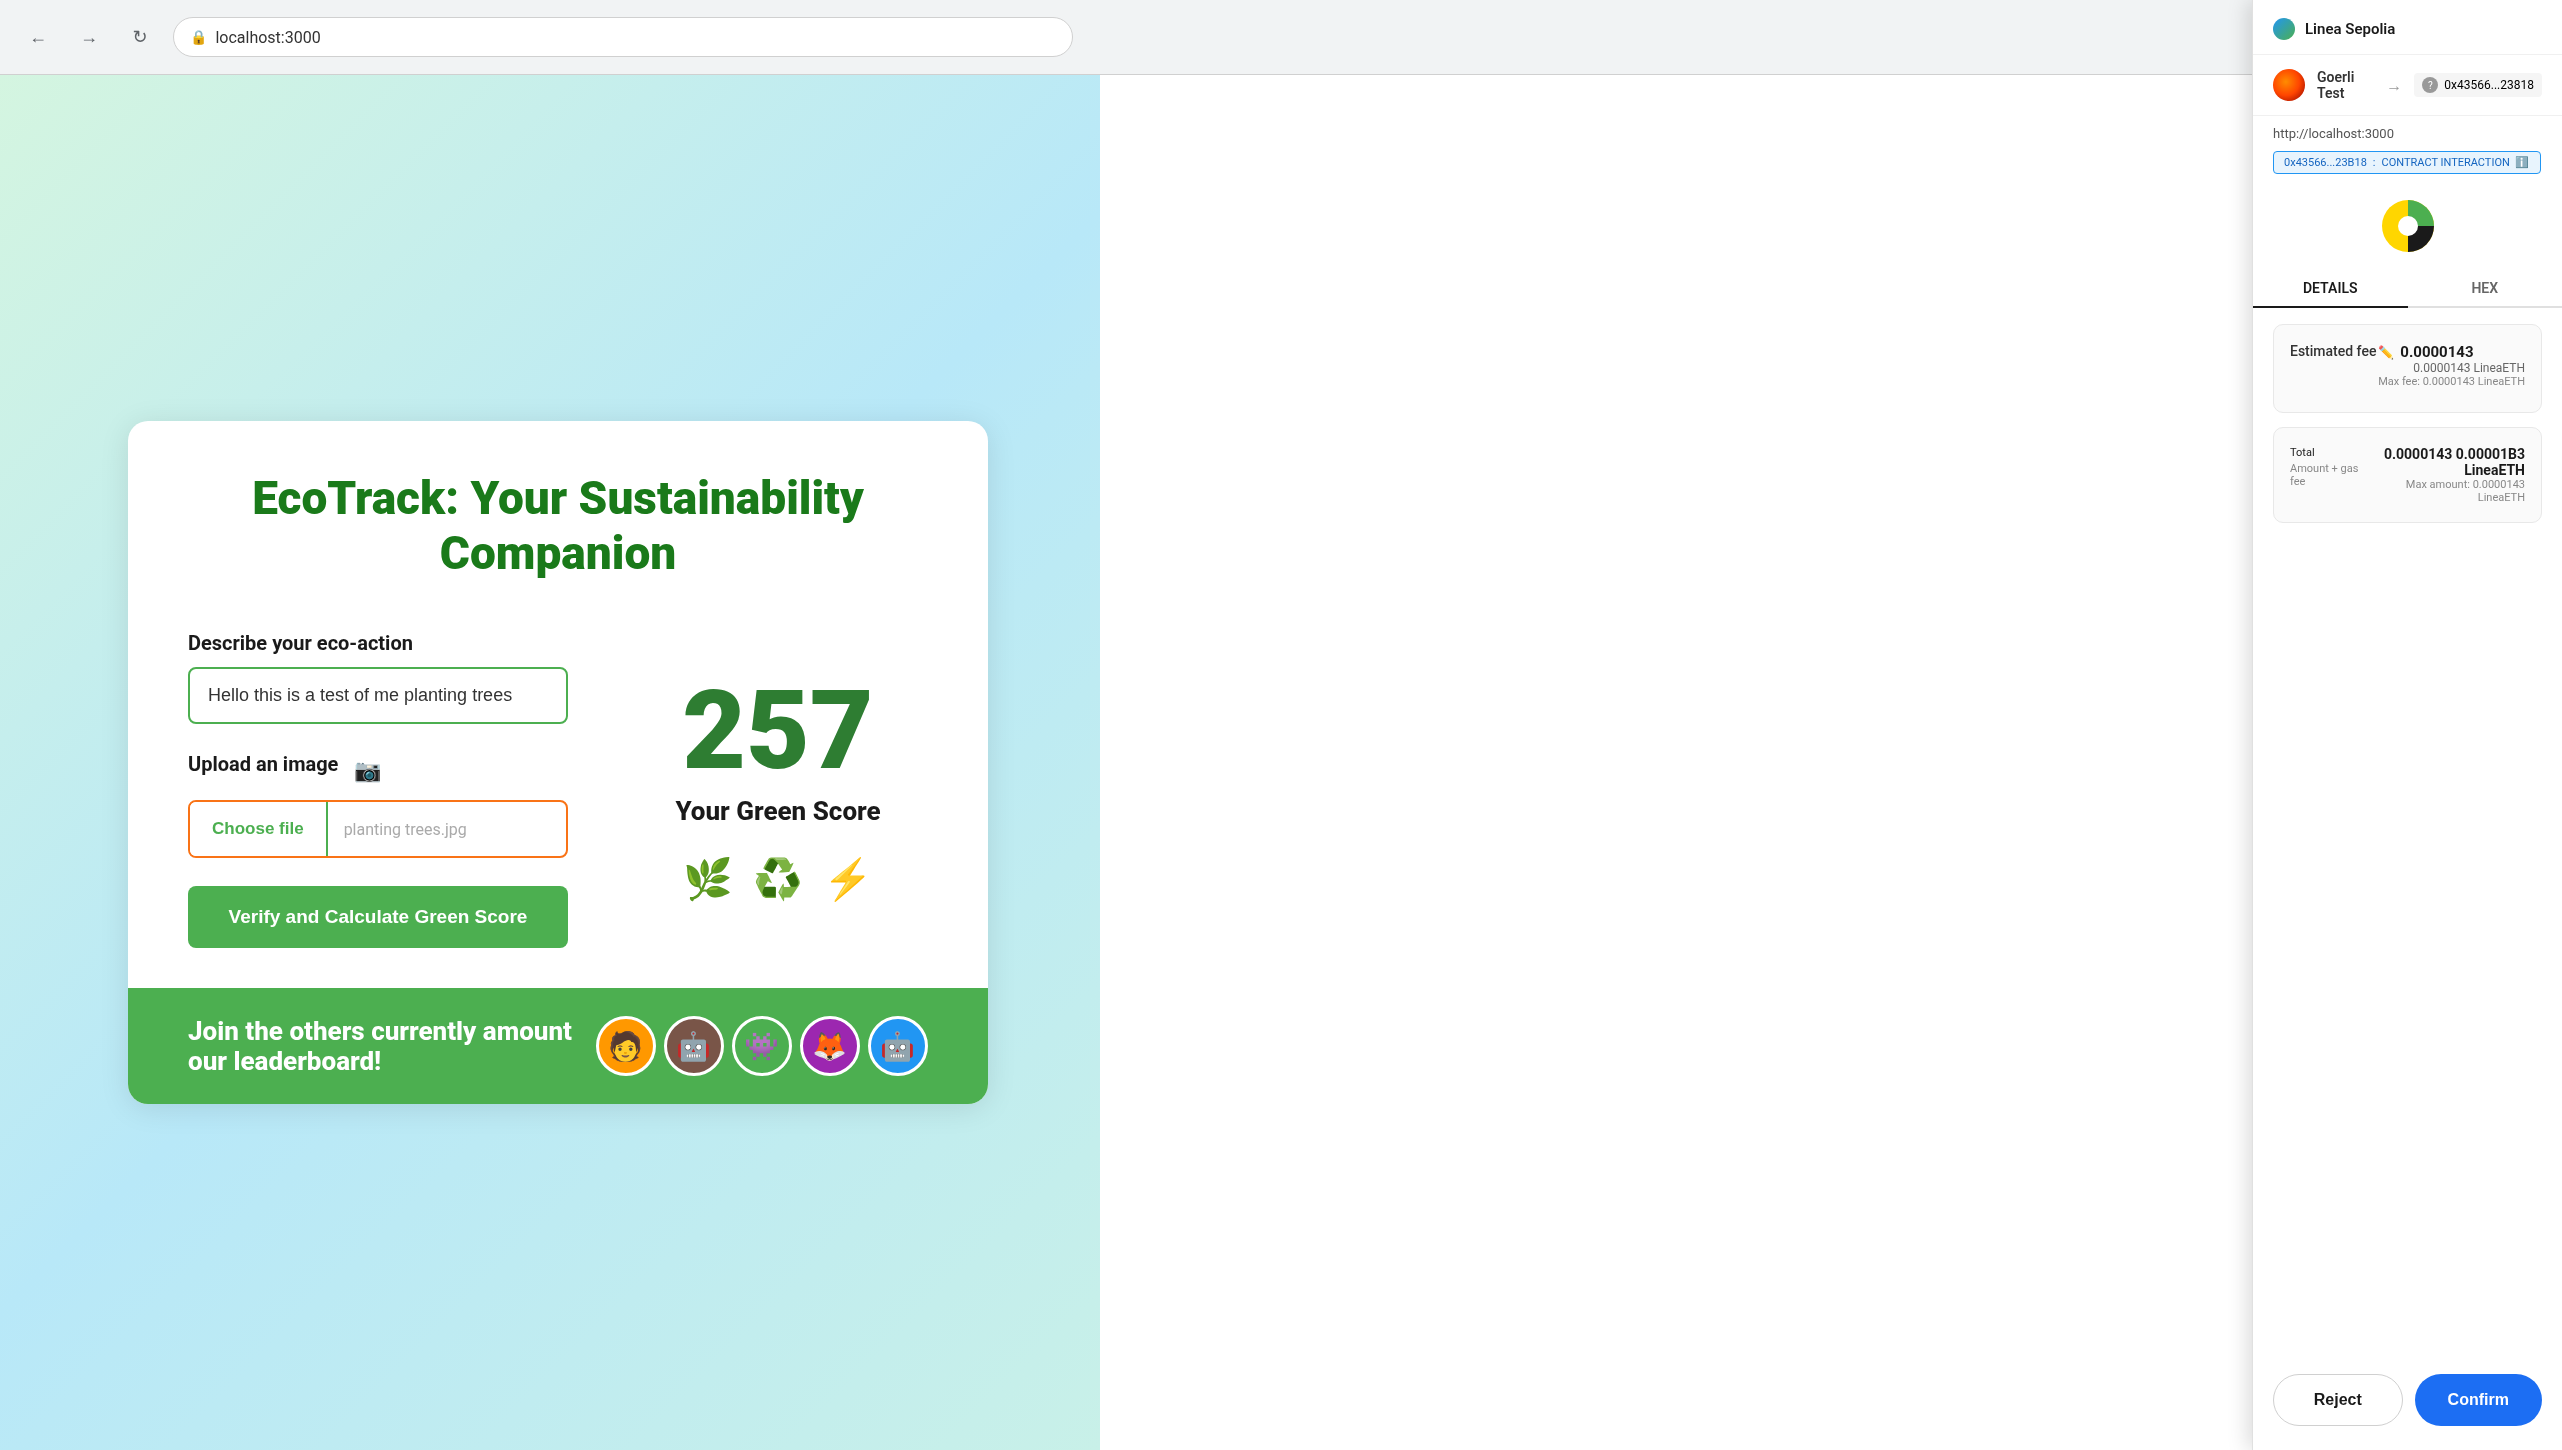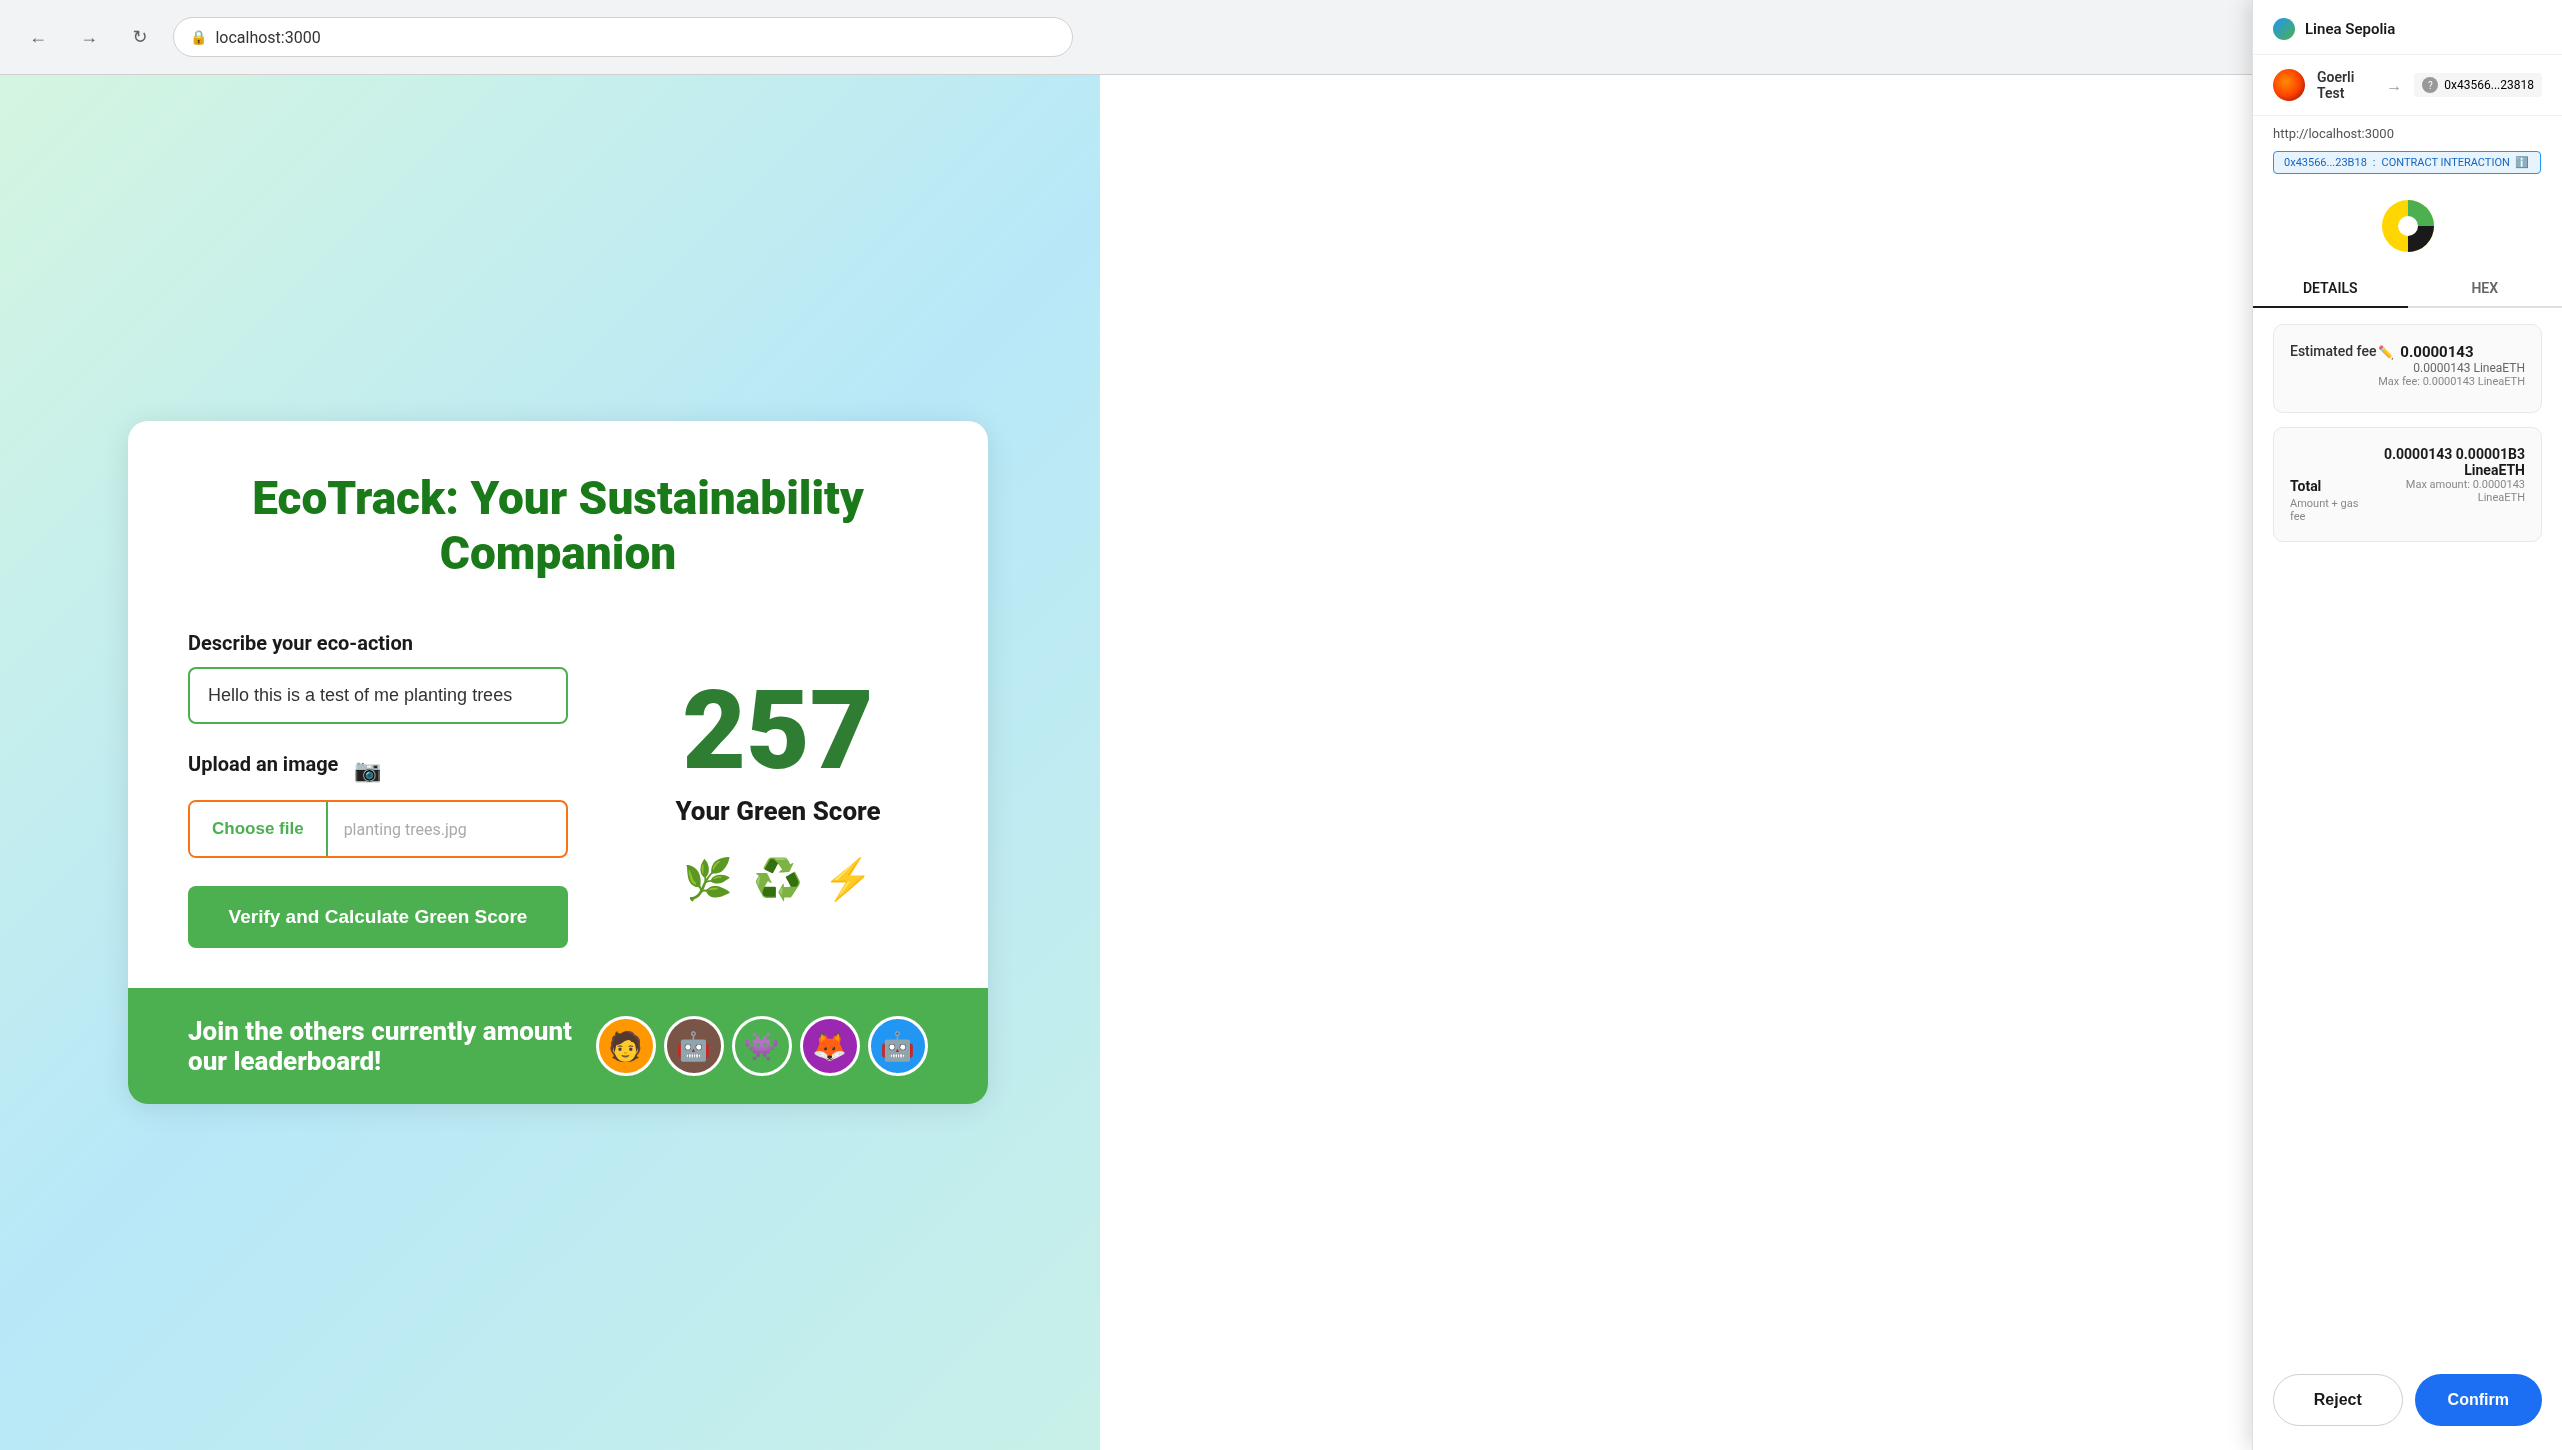--- a/index.html
+++ b/index.html
@@ -435,24 +435,23 @@
       margin-bottom: 14px;
     }
 
     .mm-total-row {
       display: flex;
       justify-content: space-between;
       align-items: flex-start;
     }
 
     .mm-total-label {
-      font-size: 14px;
-      font-weight: 700;
-      color: #1a1a1a;
-      margin-top: 32px;
+      font-size: 11px;
+      font-weight: 400;
+      color: #1a1a1a;
     }
 
     .mm-total-sub {
       font-size: 11px;
       color: #888;
       margin-top: 3px;
     }
 
     .mm-total-right {
       text-align: right;

